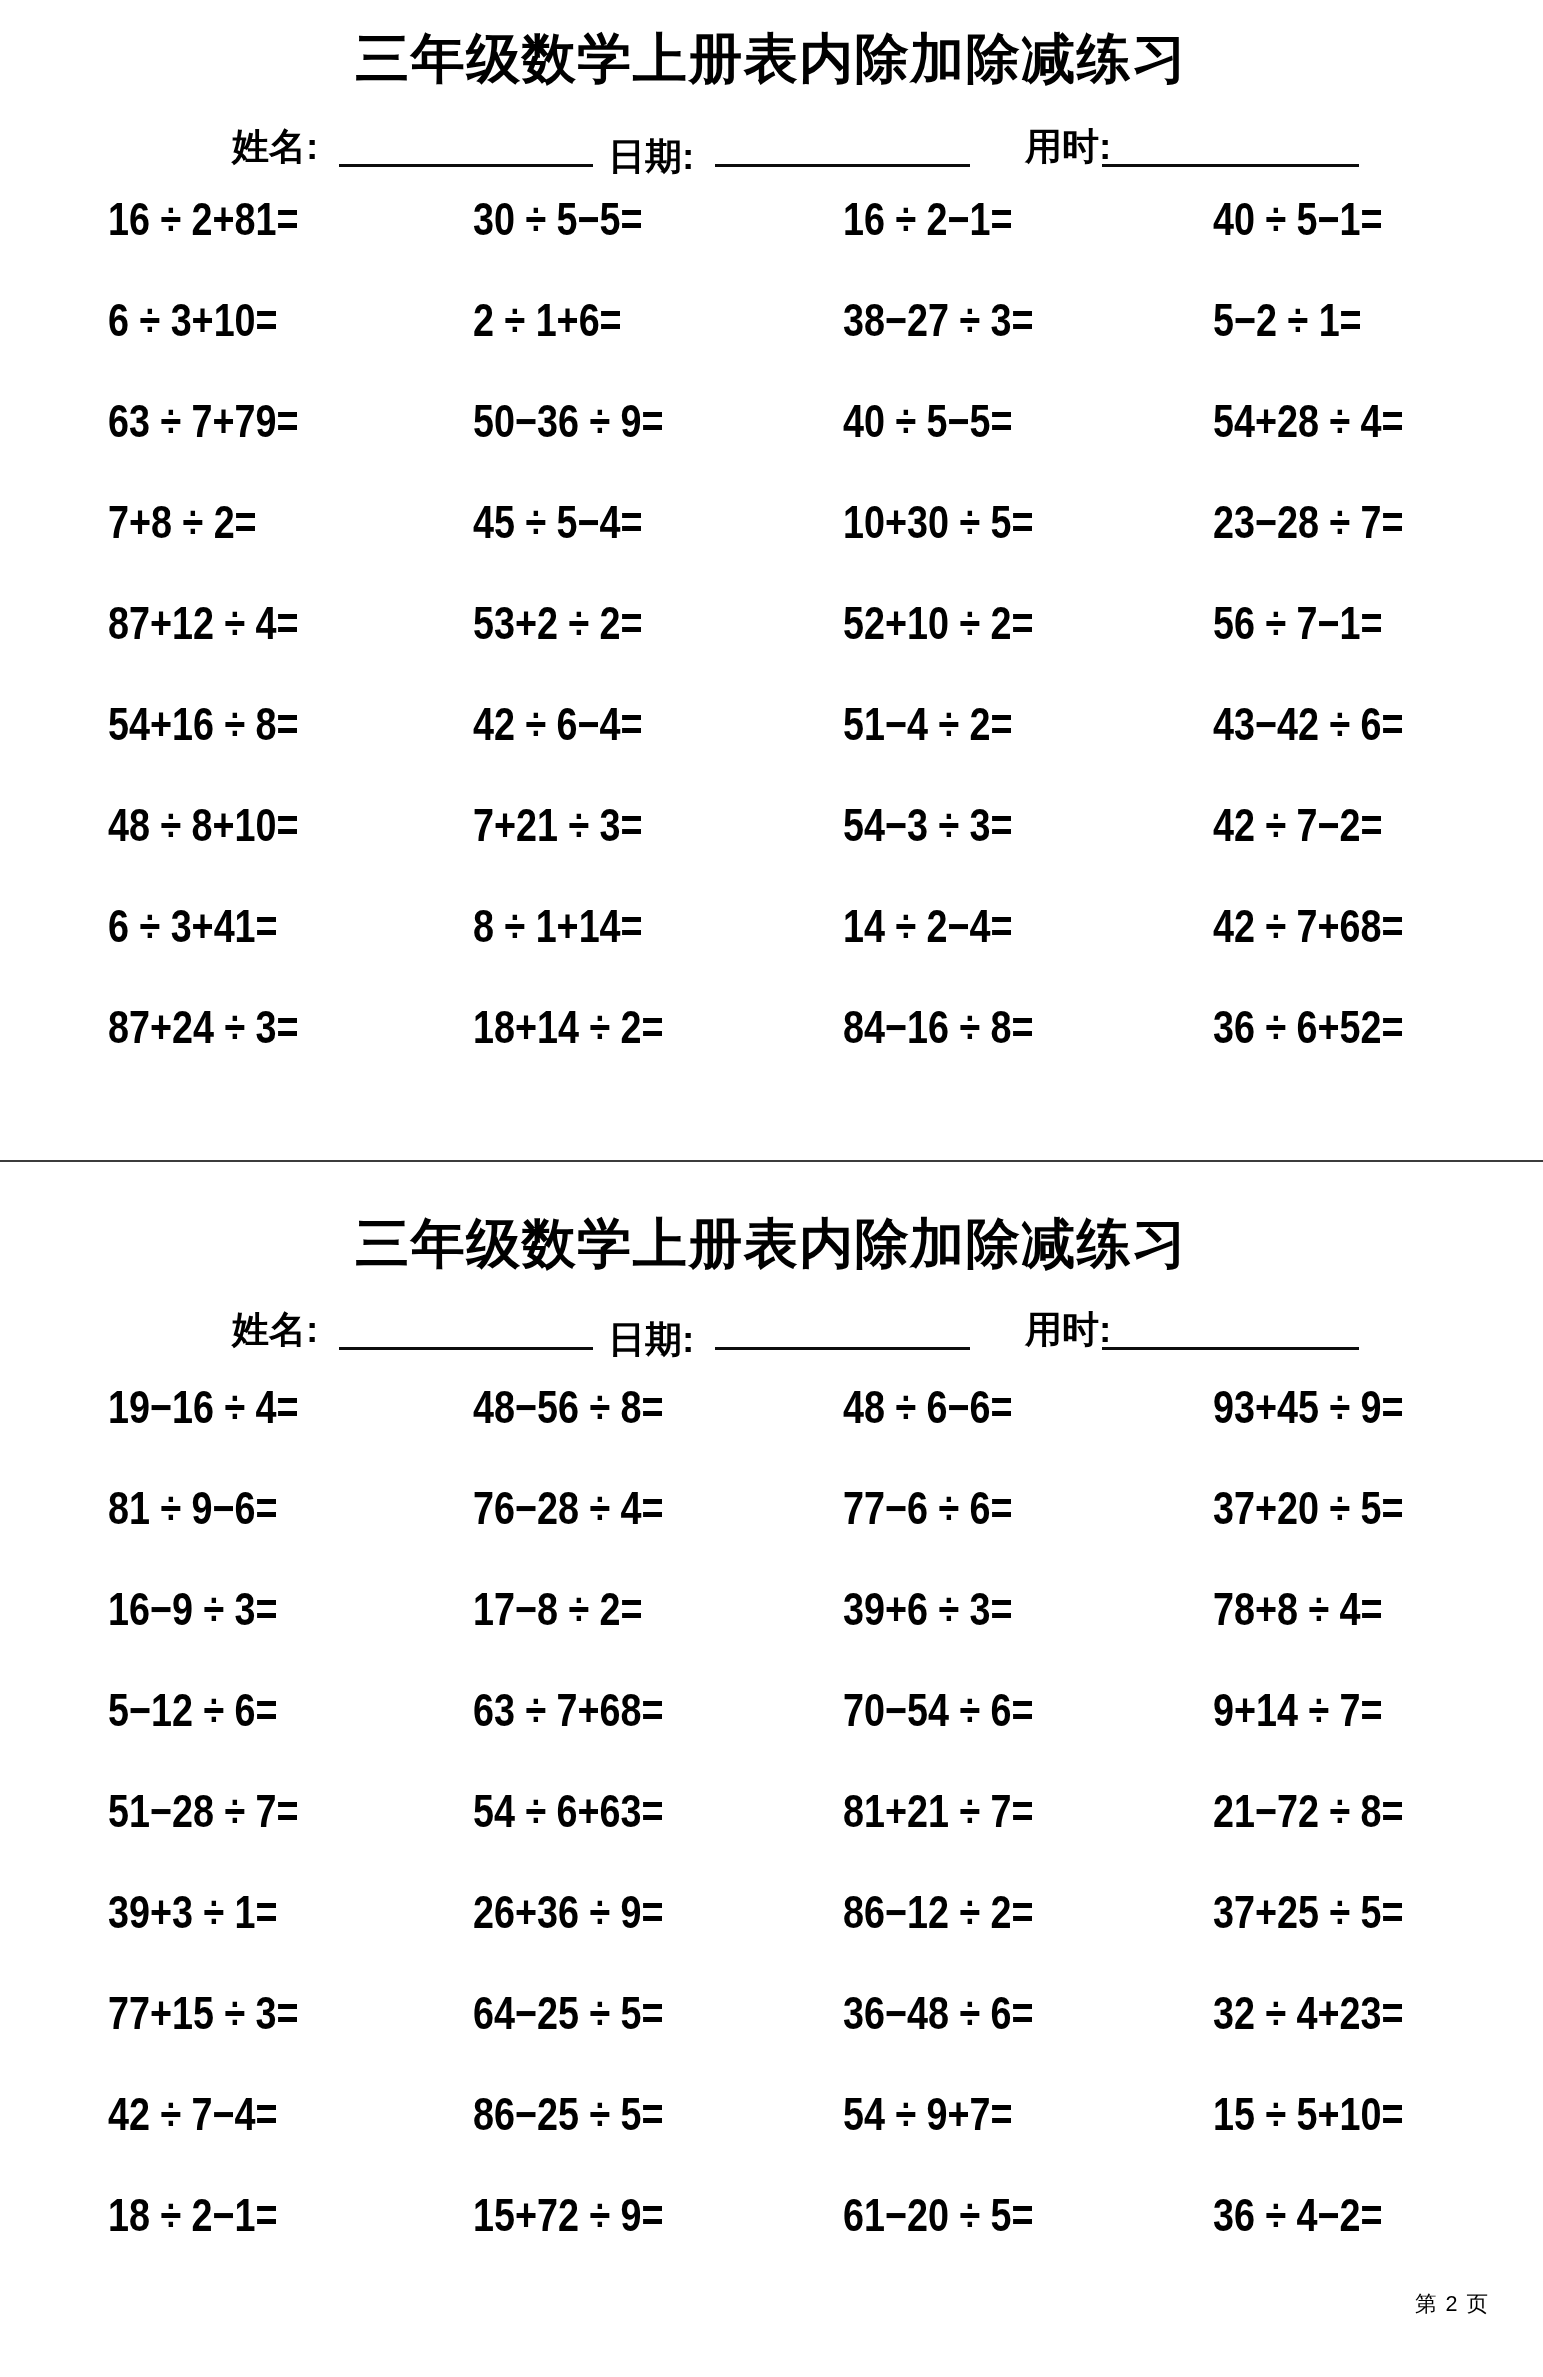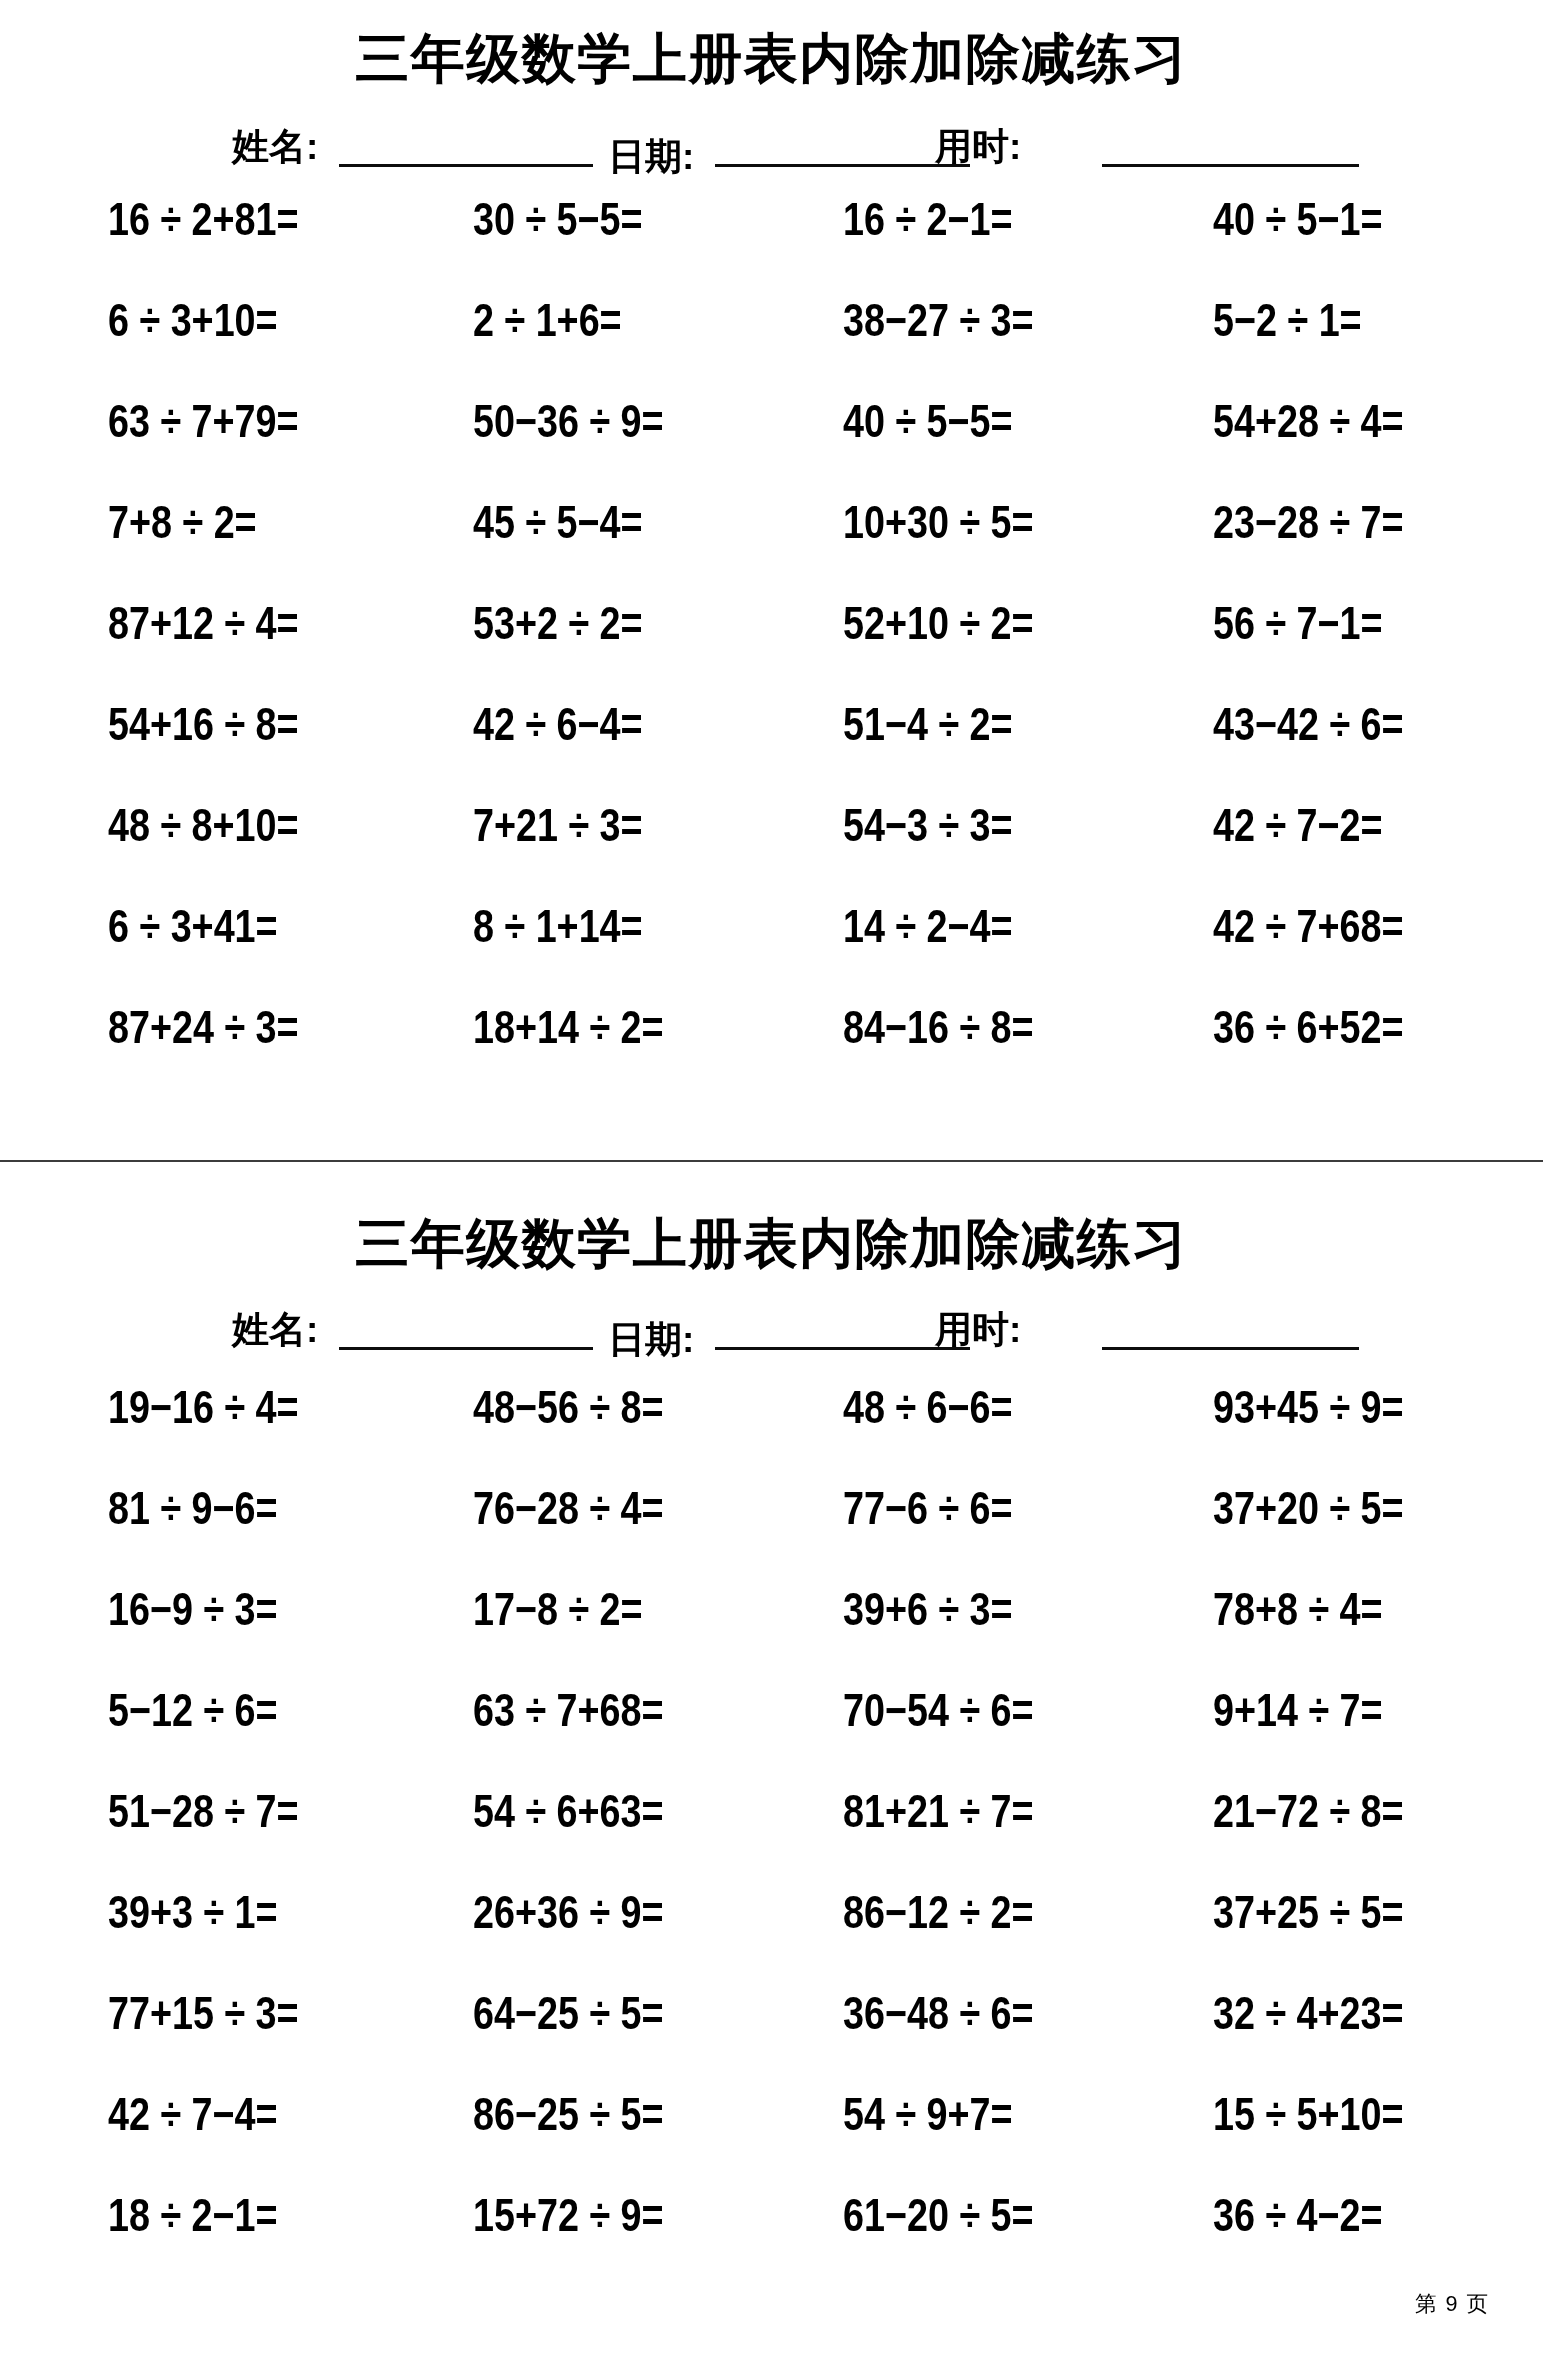--- a/index.html
+++ b/index.html
@@ -19,21 +19,21 @@
   }
   #page1 .title{top:31px;}
   #page2 .title{top:54px;}
 
   .meta{position:absolute;left:0;width:100%;height:46px;font-size:37px;font-weight:bold;padding-left:36px;}
   #page1 .meta{top:128px;}
   #page2 .meta{top:149px;}
   .meta .label{position:absolute;top:0;line-height:1.05;}
   .lbl-name{left:232px;}
   .lbl-date{left:608px;margin-top:10px;}
-  .lbl-time{left:935px;}
+  .lbl-time{left:1025px;}
   .blank{
     position:absolute;top:0;height:36px;
     border-bottom:3.1px solid #0d0d0d;
   }
   .b1{left:339px;width:254px;}
   .b2{left:715px;width:255px;}
   .b3{left:1102px;width:257px;}
 
   .problems{
     position:absolute;left:108px;
@@ -156,14 +156,14 @@
       <div class="cell">86−25 ÷ 5=</div>
       <div class="cell">54 ÷ 9+7=</div>
       <div class="cell">15 ÷ 5+10=</div>
       <div class="cell">18 ÷ 2−1=</div>
       <div class="cell">15+72 ÷ 9=</div>
       <div class="cell">61−20 ÷ 5=</div>
       <div class="cell">36 ÷ 4−2=</div>
     </div>
 </div>
 
-<div class="footer">第 9 页</div>
+<div class="footer">第 2 页</div>
 
 
 </body></html>

